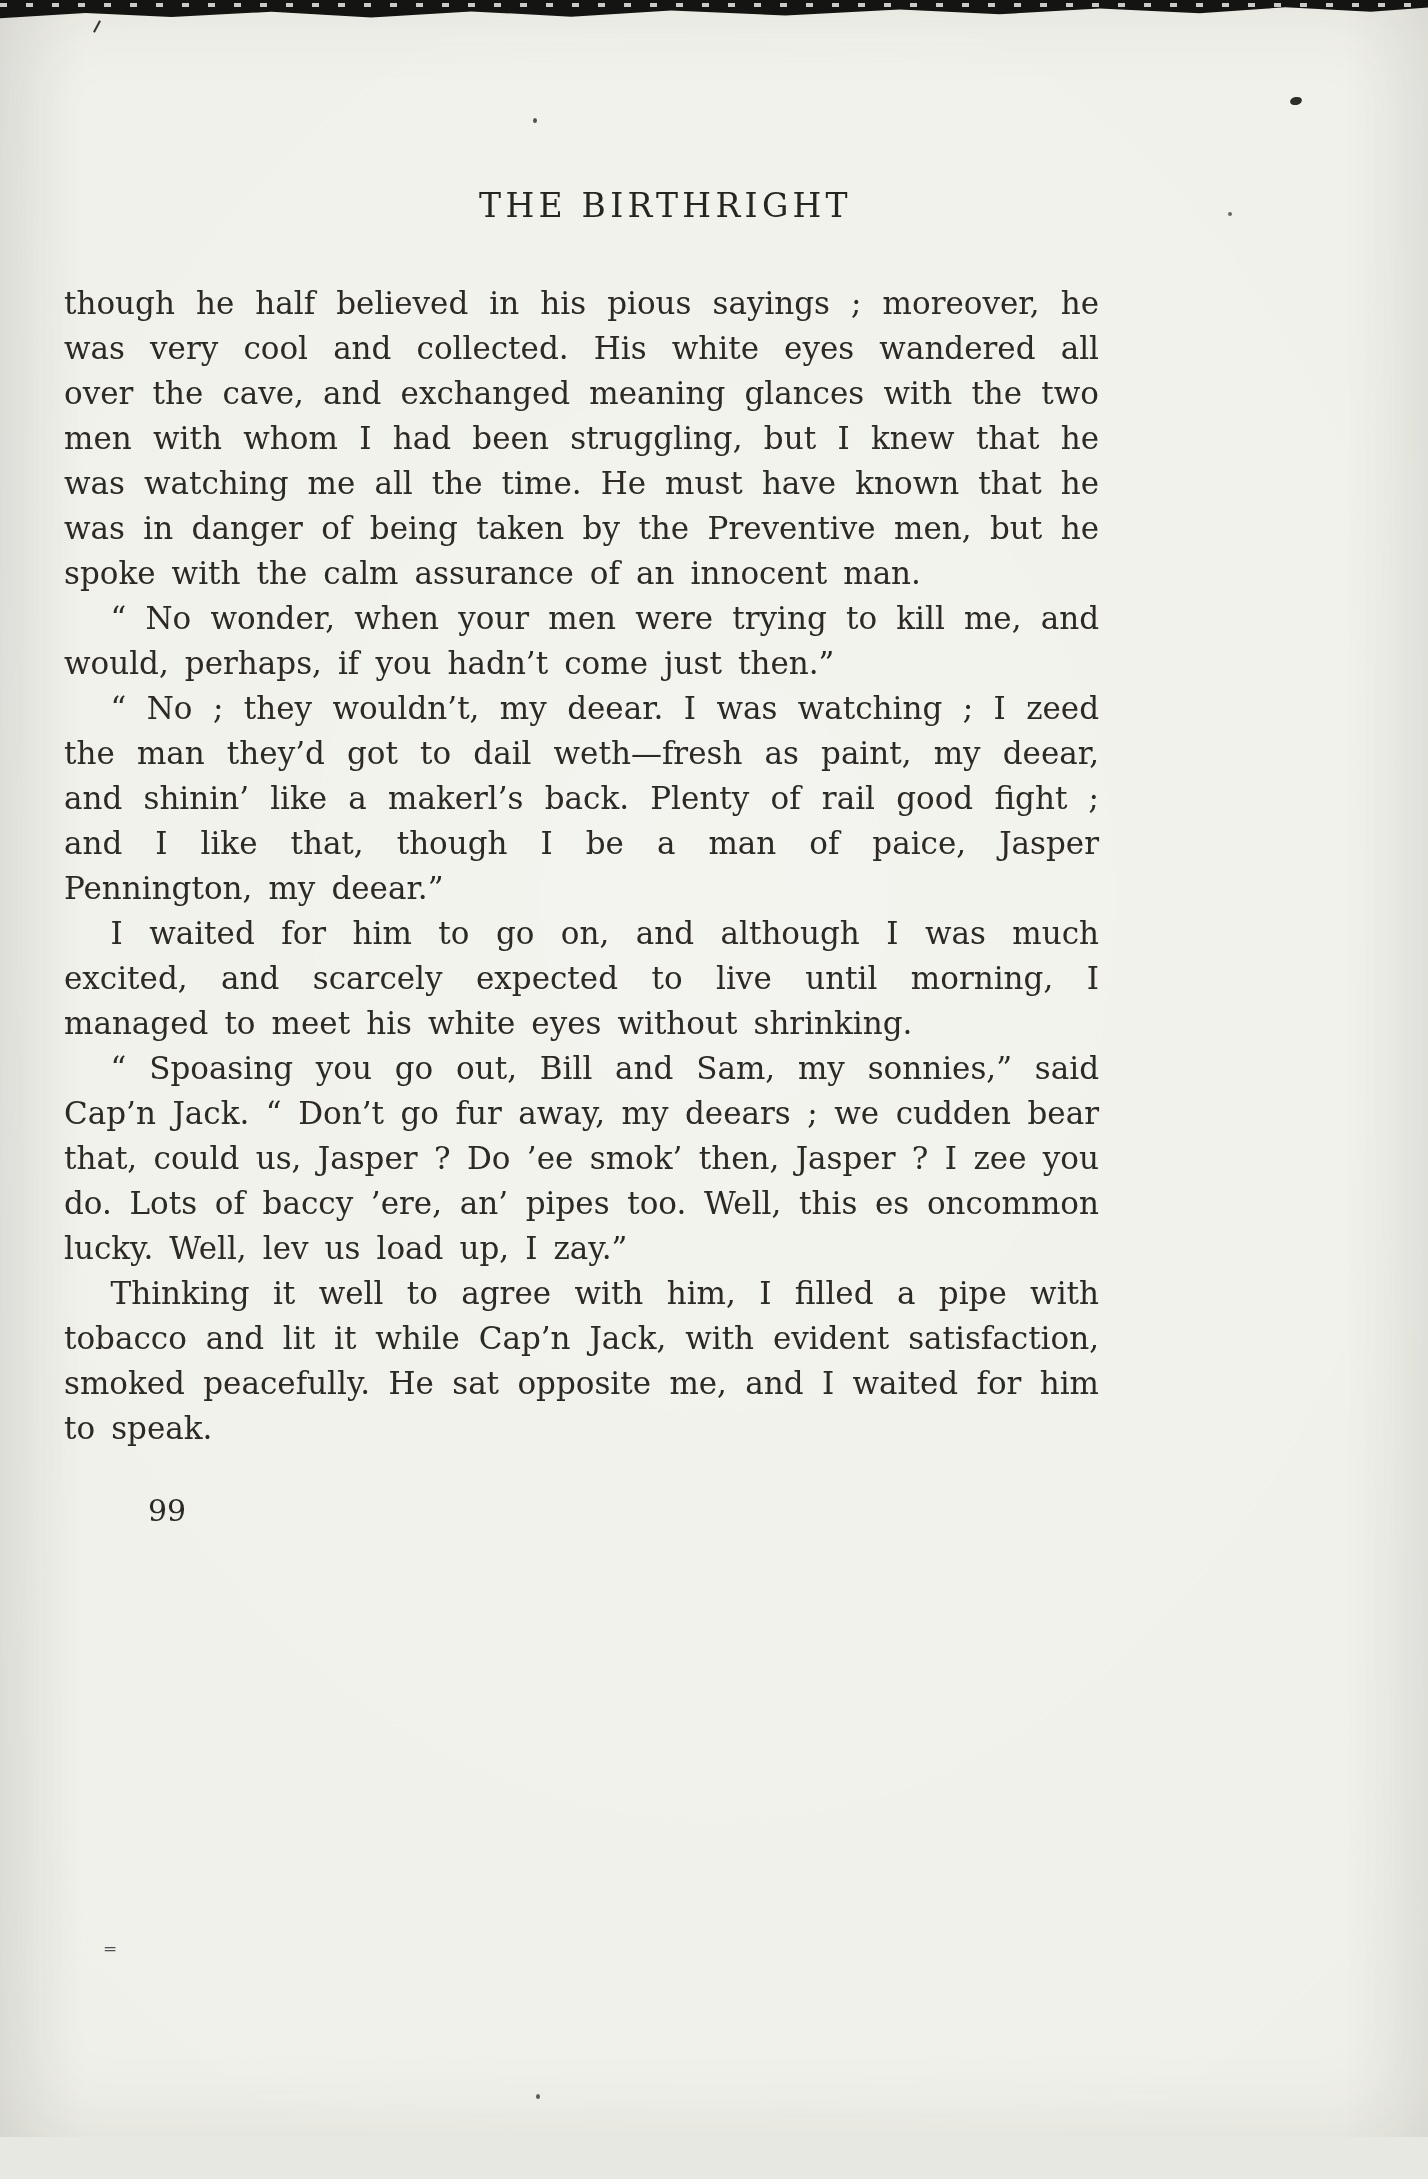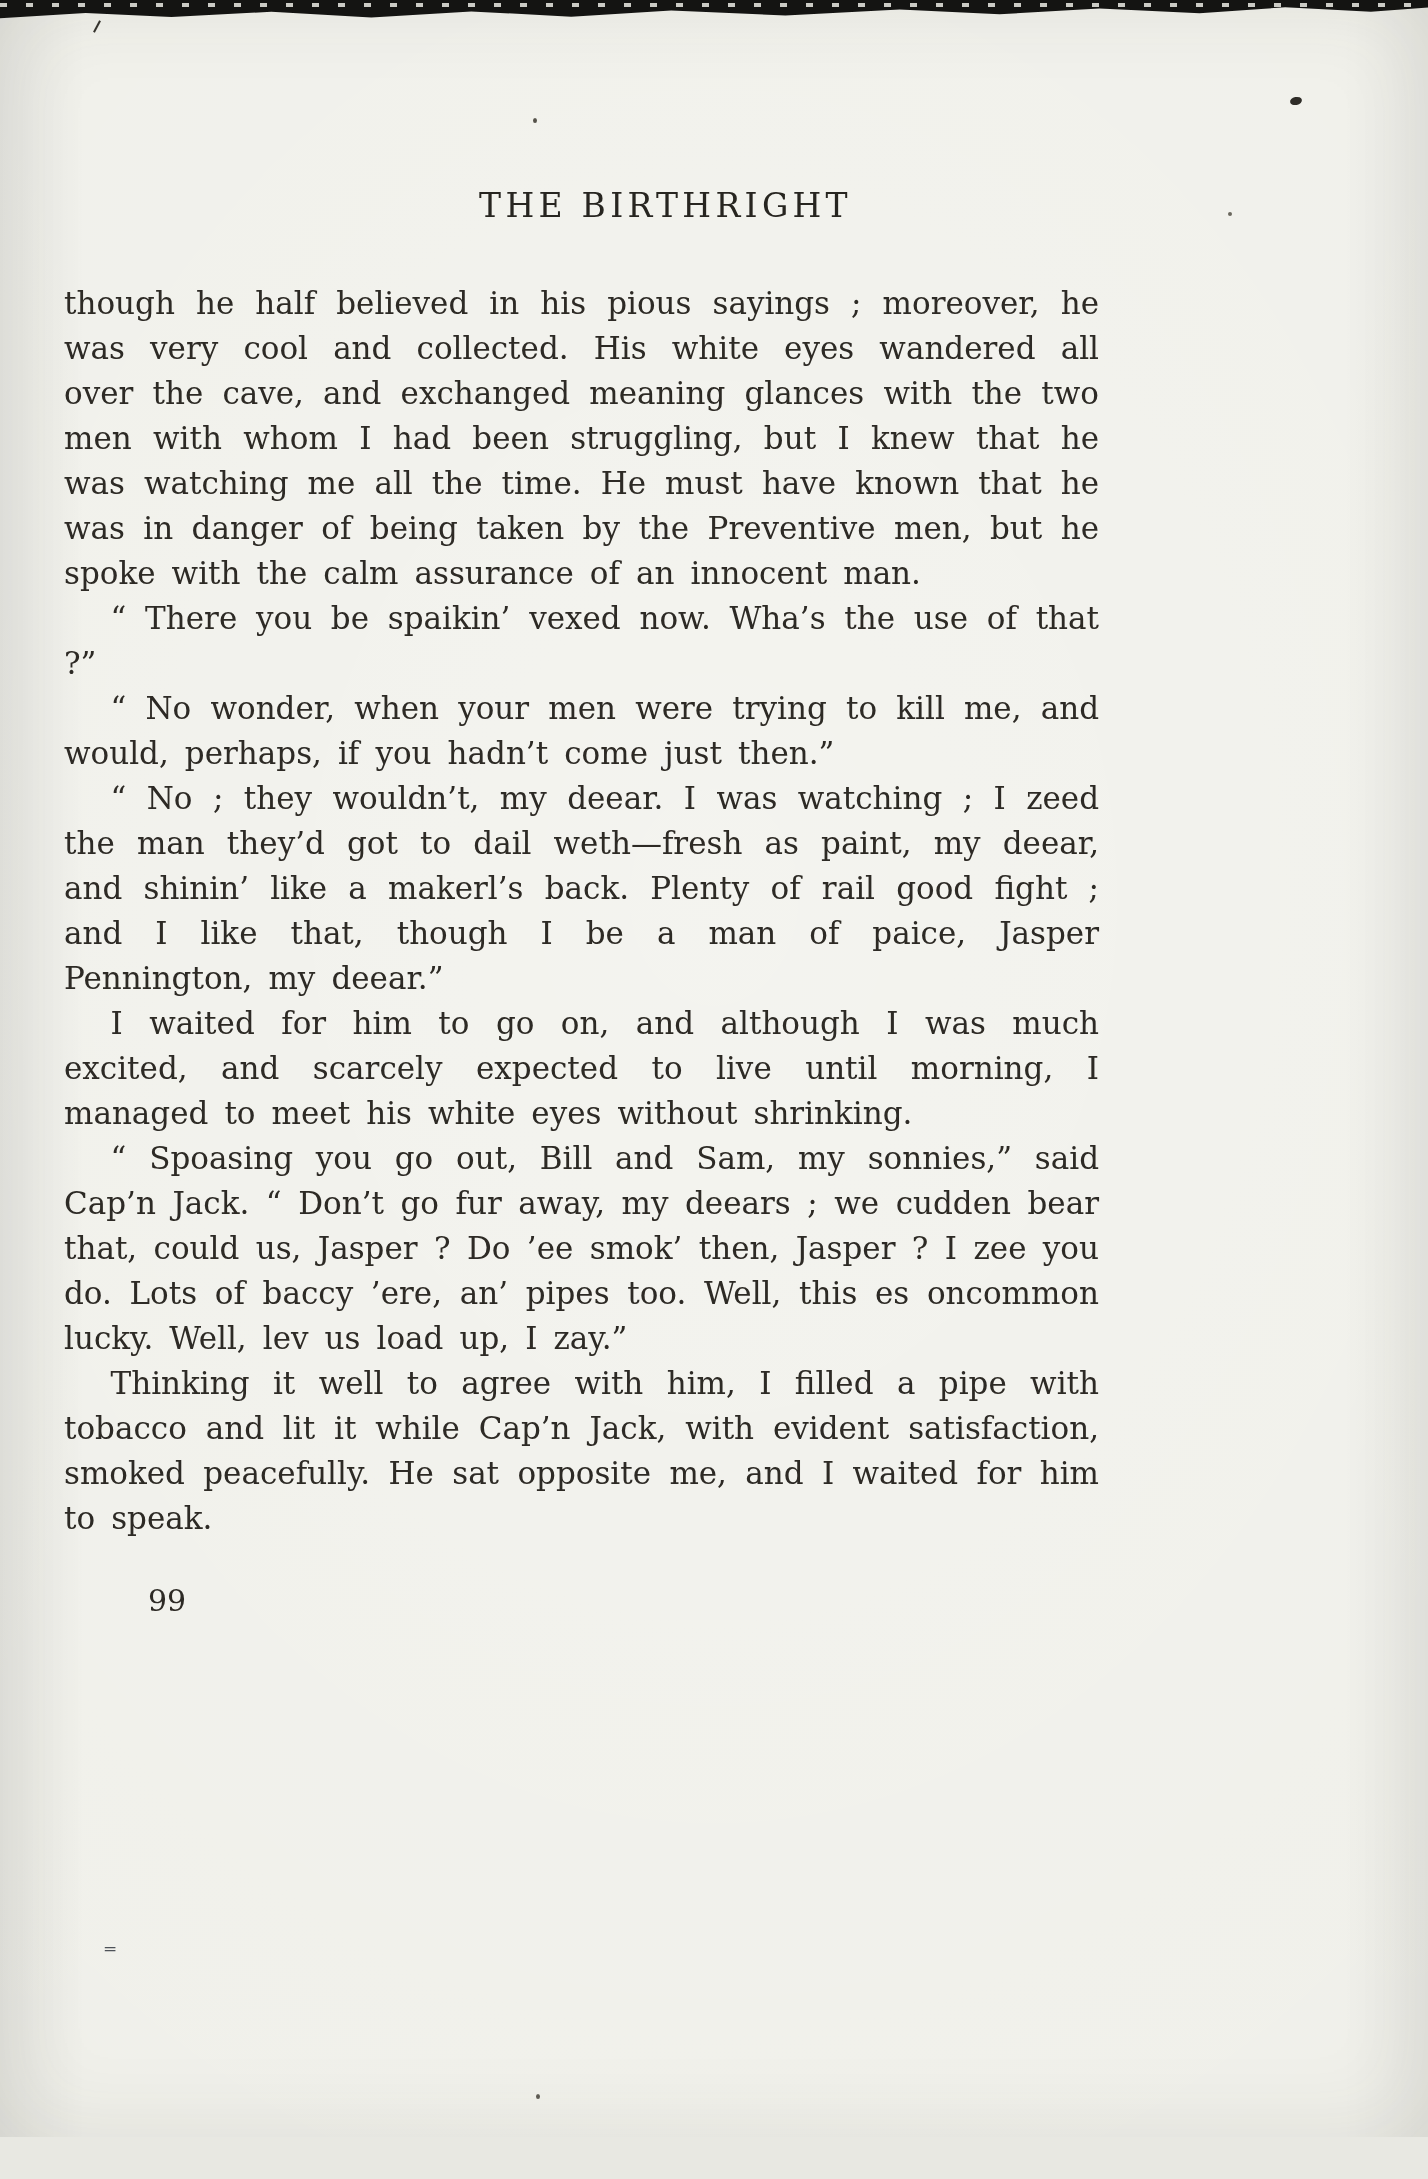--- a/index.html
+++ b/index.html
@@ -106,21 +106,20 @@
 
   <div class="speck speck-ink-dot"></div>
   <div class="speck speck-dot-a"></div>
   <div class="speck speck-dot-b"></div>
   <div class="speck speck-dot-c"></div>
 
   <h1 class="title">THE BIRTHRIGHT</h1>
 
   <div class="text-block">
       <p class="para no-indent">though he half believed in his pious sayings ; moreover, he was very cool and collected.  His white eyes wandered all over the cave, and exchanged meaning glances with the two men with whom I had been struggling, but I knew that he was watching me all the time.  He must have known that he was in danger of being taken by the Preventive men, but he spoke with the calm assurance of an innocent man.</p>
-      <p class="para">“ There you be spaikin’ vexed now.  Wha’s the use of that ?”</p>
       <p class="para">“ No wonder, when your men were trying to kill me, and would, perhaps, if you hadn’t come just then.”</p>
       <p class="para">“ No ; they wouldn’t, my deear.  I was watching ; I zeed the man they’d got to dail weth—fresh as paint, my deear, and shinin’ like a makerl’s back.  Plenty of rail good fight ; and I like that, though I be a man of paice, Jasper Pennington, my deear.”</p>
       <p class="para">I waited for him to go on, and although I was much excited, and scarcely expected to live until morning, I managed to meet his white eyes without shrinking.</p>
       <p class="para">“ Spoasing you go out, Bill and Sam, my sonnies,” said Cap’n Jack.  “ Don’t go fur away, my deears ; we cudden bear that, could us, Jasper ?  Do ’ee smok’ then, Jasper ?  I zee you do.  Lots of baccy ’ere, an’ pipes too.  Well, this es oncommon lucky.  Well, lev us load up, I zay.”</p>
       <p class="para">Thinking it well to agree with him, I filled a pipe with tobacco and lit it while Cap’n Jack, with evident satisfaction, smoked peacefully.  He sat opposite me, and I waited for him to speak.</p>
     </div>
 
   <div class="page-number">99</div>
 
   <div class="pencil-mark">=</div>

